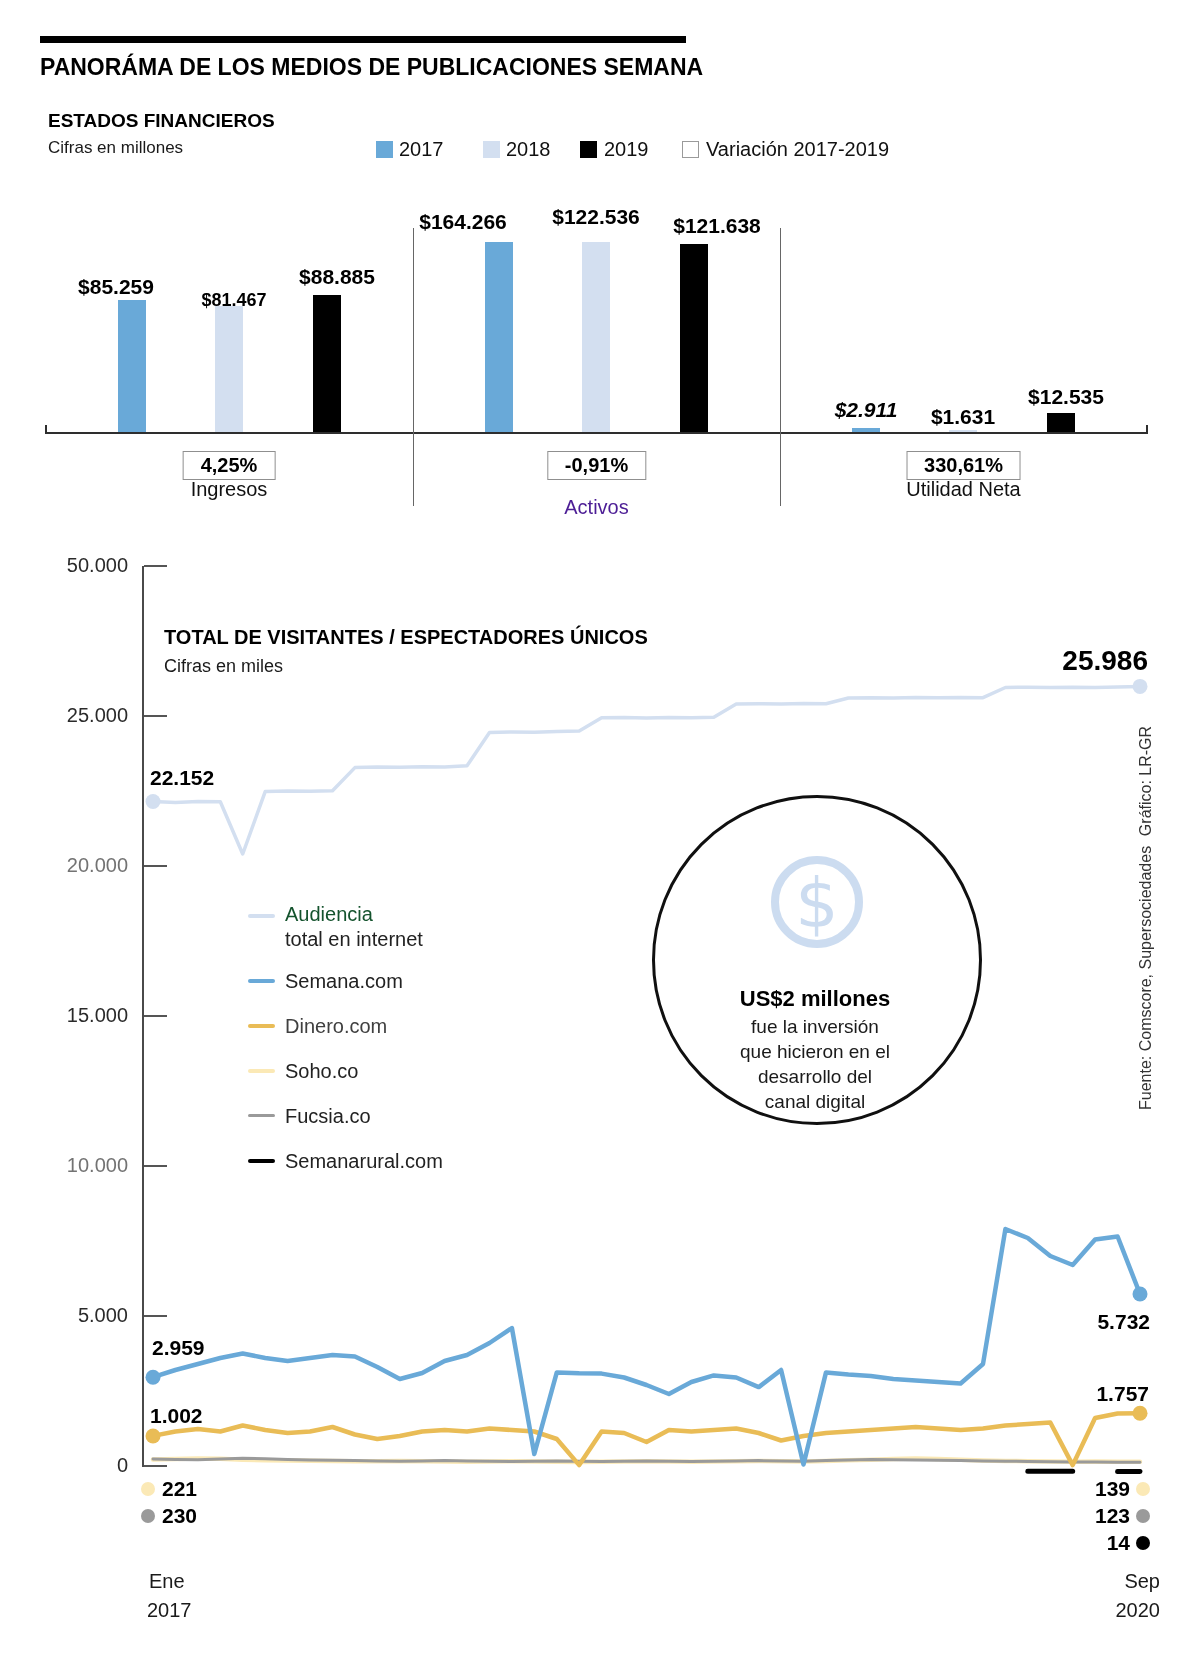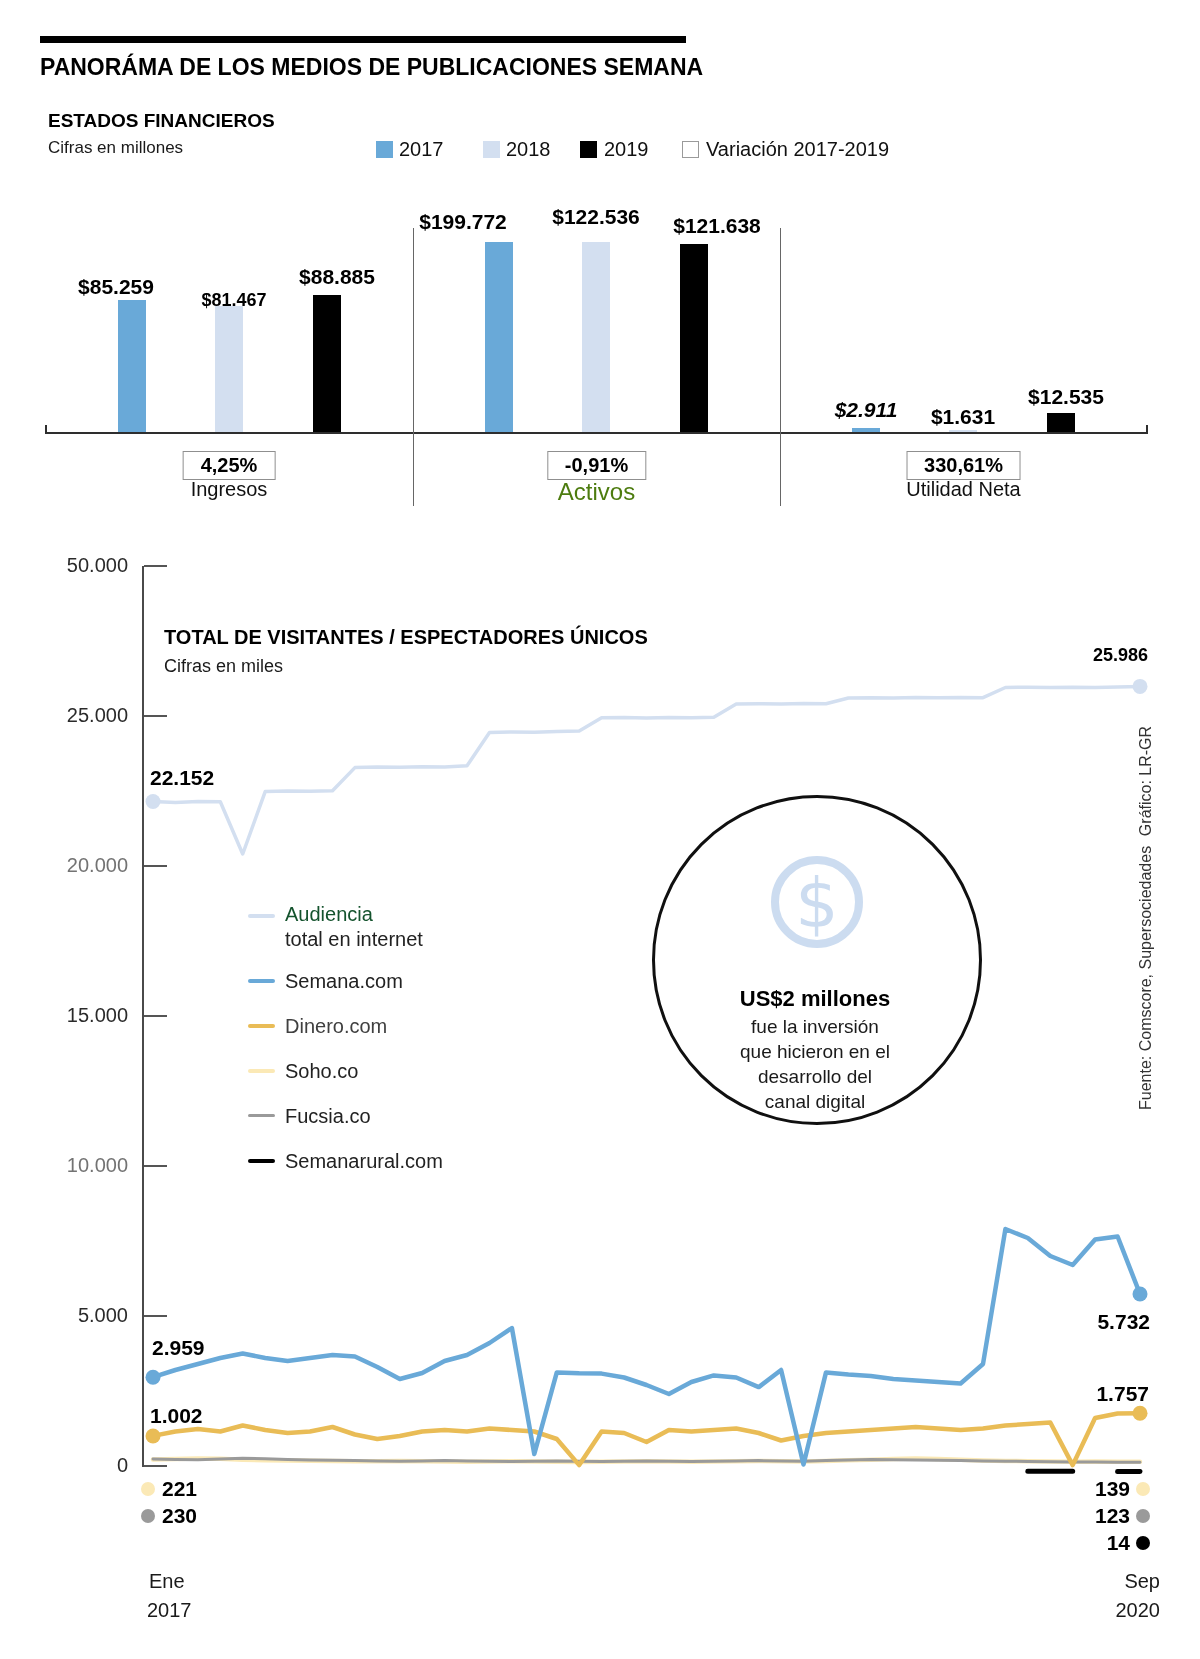--- a/index.html
+++ b/index.html
@@ -75,27 +75,27 @@
   <div class="abs credit" id="credit-s">Fuente: Comscore, Supersociedades</div>
 <div class="abs" style="left: 118px; top: 300.337px; width: 28px; height: 132.663px; background: rgb(105, 169, 216);"></div>
     <div class="abs" style="left: 26px; top: 275.337px; width: 180px; text-align: center; font-size: 21px; font-weight: bold;">$85.259</div>
     <div class="abs" style="left: 215px; top: 306.237px; width: 28px; height: 126.763px; background: rgb(211, 223, 240);"></div>
     <div class="abs" style="left: 144px; top: 290.237px; width: 180px; text-align: center; font-size: 18px; font-weight: bold;">$81.467</div>
     <div class="abs" style="left: 313px; top: 294.695px; width: 28px; height: 138.305px; background: rgb(0, 0, 0);"></div>
     <div class="abs" style="left: 247px; top: 264.695px; width: 180px; text-align: center; font-size: 21px; font-weight: bold;">$88.885</div>
     <div class="abs" style="left: 229px; top: 451px; transform: translateX(-50%); border: 1.5px solid rgb(143, 143, 143); padding: 2px 17px; font-size: 20px; font-weight: bold; background: rgb(255, 255, 255);">4,25%</div>
     <div class="abs" style="left: 229px; top: 478px; transform: translateX(-50%); font-size: 20px; color: rgb(17, 17, 17);">Ingresos</div>
     <div class="abs" style="left: 485px; top: 241.996px; width: 28px; height: 191.004px; background: rgb(105, 169, 216);"></div>
-    <div class="abs" style="left: 373px; top: 209.996px; width: 180px; text-align: center; font-size: 21px; font-weight: bold;">$199.772</div>
+    <div class="abs" style="left: 373px; top: 209.996px; width: 180px; text-align: center; font-size: 21px; font-weight: bold;">$164.266</div>
     <div class="abs" style="left: 582px; top: 242.334px; width: 28px; height: 190.666px; background: rgb(211, 223, 240);"></div>
     <div class="abs" style="left: 506px; top: 205.334px; width: 180px; text-align: center; font-size: 21px; font-weight: bold;">$122.536</div>
     <div class="abs" style="left: 680px; top: 243.731px; width: 28px; height: 189.269px; background: rgb(0, 0, 0);"></div>
     <div class="abs" style="left: 627px; top: 213.731px; width: 180px; text-align: center; font-size: 21px; font-weight: bold;">$121.638</div>
     <div class="abs" style="left: 596.5px; top: 451px; transform: translateX(-50%); border: 1.5px solid rgb(143, 143, 143); padding: 2px 17px; font-size: 20px; font-weight: bold; background: rgb(255, 255, 255);">-0,91%</div>
-    <div class="abs" style="left: 596.5px; top: 478px; transform: translateX(-50%); font-size: 24px; color: #4d7c0f;">Activos</div>
+    <div class="abs" style="left: 596.5px; top: 496px; transform: translateX(-50%); font-size: 20px; color: #4c1d95;">Activos</div>
     <div class="abs" style="left: 852px; top: 428.47px; width: 28px; height: 4.52952px; background: rgb(105, 169, 216);"></div>
     <div class="abs" style="left: 776px; top: 398.47px; width: 180px; text-align: center; font-size: 21px; font-weight: bold; font-style: italic;">$2.911</div>
     <div class="abs" style="left: 949px; top: 430.462px; width: 28px; height: 2.53784px; background: rgb(211, 223, 240);"></div>
     <div class="abs" style="left: 873px; top: 405.462px; width: 180px; text-align: center; font-size: 21px; font-weight: bold;">$1.631</div>
     <div class="abs" style="left: 1047px; top: 413.496px; width: 28px; height: 19.5045px; background: rgb(0, 0, 0);"></div>
     <div class="abs" style="left: 976px; top: 385.496px; width: 180px; text-align: center; font-size: 21px; font-weight: bold;">$12.535</div>
     <div class="abs" style="left: 963.5px; top: 451px; transform: translateX(-50%); border: 1.5px solid rgb(143, 143, 143); padding: 2px 17px; font-size: 20px; font-weight: bold; background: rgb(255, 255, 255);">330,61%</div>
     <div class="abs" style="left: 963.5px; top: 478px; transform: translateX(-50%); font-size: 20px; color: rgb(17, 17, 17);">Utilidad Neta</div>
     <div class="abs" style="left: 45px; top: 432px; width: 1103px; height: 1.6px; background: rgb(46, 46, 46);"></div>
     <div class="abs" style="left: 45px; top: 425px; width: 1.6px; height: 8px; background: rgb(46, 46, 46);"></div>
@@ -125,21 +125,21 @@
       <path d="M153.0 1377.2 L175.4 1370.0 L197.9 1364.0 L220.3 1358.0 L242.7 1353.5 L265.2 1358.0 L287.6 1361.0 L310.0 1358.0 L332.5 1355.0 L354.9 1356.5 L377.3 1367.0 L399.8 1379.0 L422.2 1373.0 L444.6 1361.0 L467.0 1355.0 L489.5 1343.0 L511.9 1328.0 L534.3 1454.0 L556.8 1372.4 L579.2 1373.3 L601.6 1373.6 L624.1 1377.5 L646.5 1385.0 L668.9 1394.0 L691.4 1382.0 L713.8 1375.4 L736.2 1377.5 L758.7 1387.1 L781.1 1370.0 L803.5 1464.5 L826.0 1372.4 L848.4 1374.5 L870.8 1376.0 L893.3 1379.0 L915.7 1380.5 L938.1 1382.0 L960.6 1383.5 L983.0 1364.0 L1005.4 1229.0 L1027.8 1238.0 L1050.3 1256.0 L1072.7 1265.0 L1095.1 1239.5 L1117.6 1236.5 L1140.0 1294.0" fill="none" stroke="#69a9d8" stroke-width="4.5" stroke-linejoin="round" stroke-linecap="round"></path>
       <path d="M1027.8 1471.2 L1050.3 1471.3 L1072.7 1471.3 M1117.6 1471.5 L1140.0 1471.6" fill="none" stroke="#000000" stroke-width="5" stroke-linejoin="round" stroke-linecap="round"></path>
       <circle cx="153" cy="801.44" r="7.5" fill="#d3dff0"></circle>
       <circle cx="1140.0079999999998" cy="686.4200000000001" r="7.5" fill="#d3dff0"></circle>
       <circle cx="153" cy="1377.23" r="7.5" fill="#69a9d8"></circle>
       <circle cx="1140.0079999999998" cy="1294.04" r="7.5" fill="#69a9d8"></circle>
       <circle cx="153" cy="1435.94" r="7.5" fill="#e9bc56"></circle>
       <circle cx="1140.0079999999998" cy="1413.29" r="7.5" fill="#e9bc56"></circle>
     </svg>
     <div class="abs" style="left: 150px; top: 766px; font-size: 21px; font-weight: bold;">22.152</div>
-    <div class="abs" style="left: 948px; top: 645px; width: 200px; text-align: right; font-size: 18px; font-weight: bold;">25.986</div>
+    <div class="abs" style="left: 948px; top: 645px; width: 200px; text-align: right; font-size: 28px; font-weight: bold;">25.986</div>
     <div class="abs" style="left: 152px; top: 1336px; font-size: 21px; font-weight: bold;">2.959</div>
     <div class="abs" style="left: 950px; top: 1310px; width: 200px; text-align: right; font-size: 21px; font-weight: bold;">5.732</div>
     <div class="abs" style="left: 150px; top: 1404px; font-size: 21px; font-weight: bold;">1.002</div>
     <div class="abs" style="left: 949px; top: 1382px; width: 200px; text-align: right; font-size: 21px; font-weight: bold;">1.757</div>
     <div class="abs" style="left: 248px; top: 914px; width: 27px; height: 4px; background: rgb(211, 223, 240); border-radius: 2px;"></div>
     <div class="abs" style="left: 285px; top: 903px; font-size: 20px; color: #14532d;">Audiencia</div>
     <div class="abs" style="left: 285px; top: 928px; font-size: 20px; color: rgb(34, 34, 34);">total en internet</div>
     <div class="abs" style="left: 248px; top: 979px; width: 27px; height: 4px; background: rgb(105, 169, 216); border-radius: 2px;"></div>
     <div class="abs" style="left: 285px; top: 970px; font-size: 20px; color: rgb(34, 34, 34);">Semana.com</div>
     <div class="abs" style="left: 248px; top: 1024px; width: 27px; height: 4px; background: rgb(233, 188, 86); border-radius: 2px;"></div>

